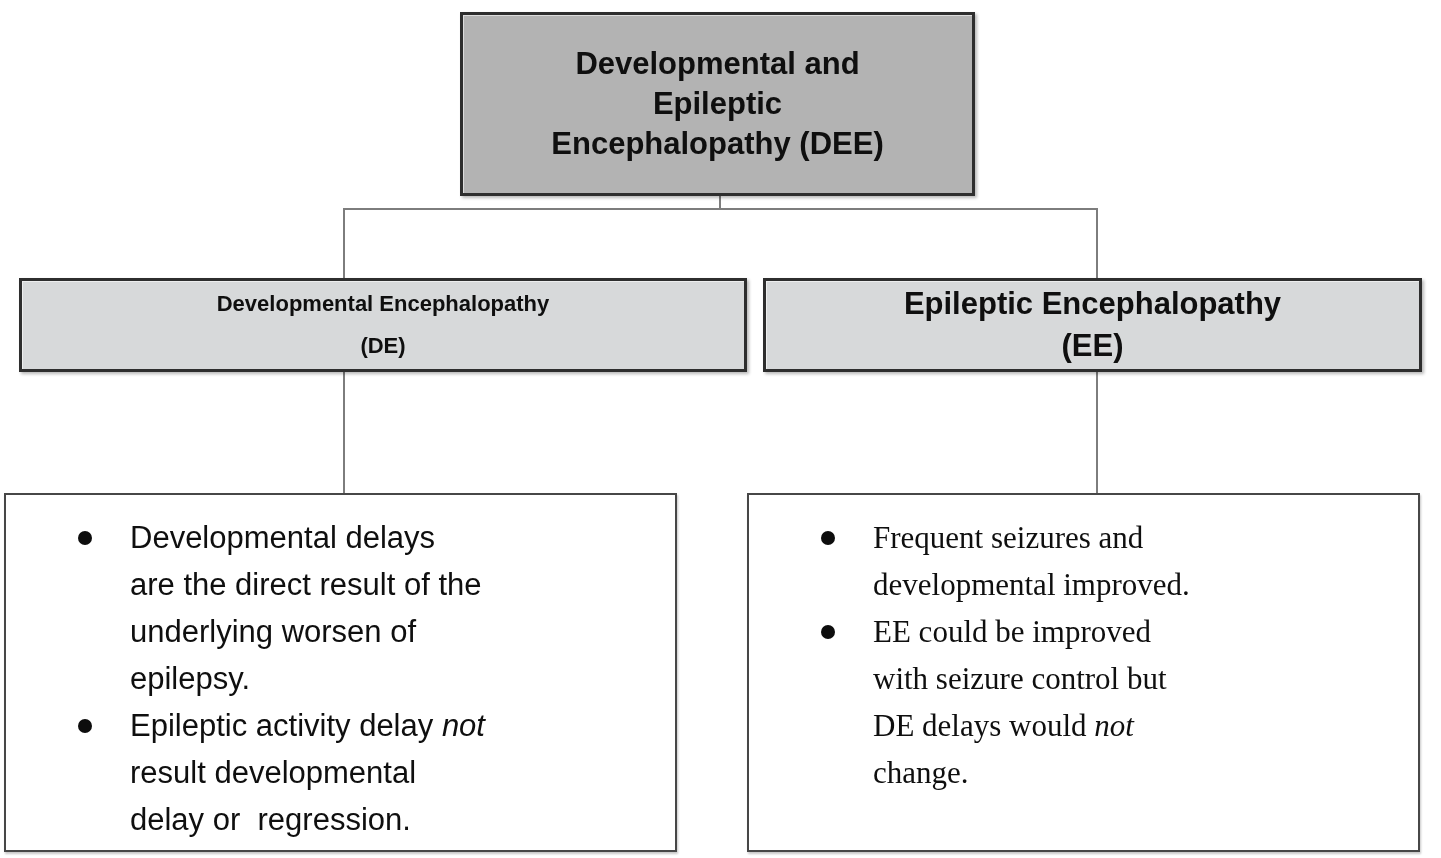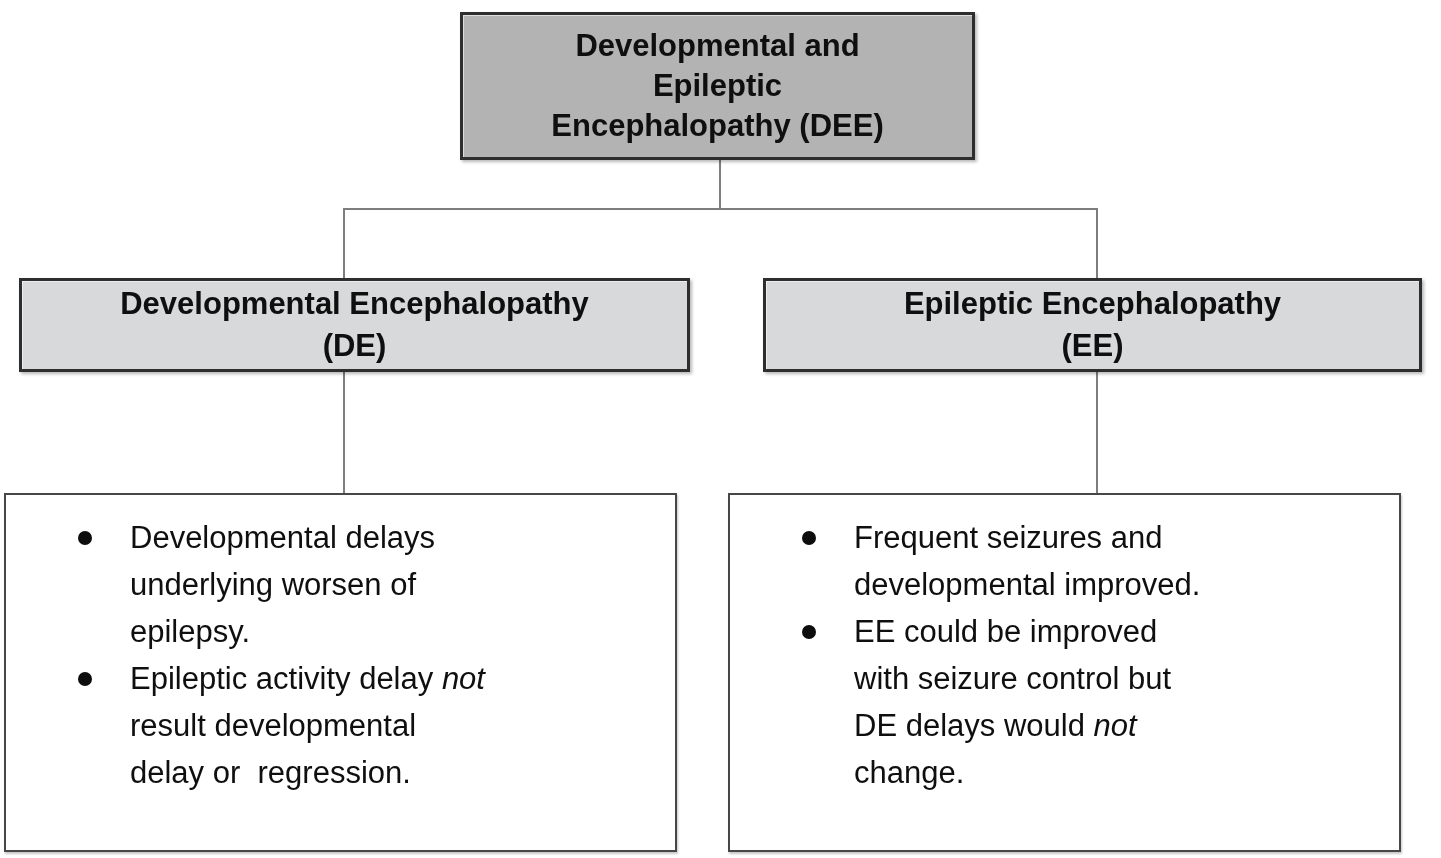--- a/index.html
+++ b/index.html
@@ -25,43 +25,43 @@
     display: flex;
     align-items: center;
     justify-content: center;
     text-align: center;
     font-weight: bold;
     white-space: pre-line;
     border: 3px solid var(--box-border);
     box-shadow: 2px 2px 3px rgba(0,0,0,0.28), inset 1px 1px 0 rgba(255,255,255,0.55);
   }
   #root-node {
-    left: 460px; top: 12px; width: 515px; height: 148px;
+    left: 460px; top: 12px; width: 515px; height: 184px;
     background: var(--root-fill);
     font-size: 31px; line-height: 40px;
   }
   #de-node {
-    left: 19px; top: 278px; width: 671px; height: 94px;
+    left: 19px; top: 278px; width: 728px; height: 94px;
     background: var(--branch-fill);
-    font-size: 31px; line-height: 42px;
+    font-size: 22px; line-height: 42px;
   }
   #ee-node {
     left: 763px; top: 278px; width: 659px; height: 94px;
     background: var(--branch-fill);
     font-size: 31px; line-height: 42px;
   }
   .detail-box {
     position: absolute;
     width: 673px; height: 359px;
     background: #ffffff;
     border: 2px solid var(--detail-border);
     box-shadow: 1px 2px 2px rgba(0,0,0,0.22);
   }
   #de-detail { left: 4px;   top: 493px; }
-  #ee-detail { left: 728px; top: 493px; }
+  #ee-detail { left: 747px; top: 493px; font-family: Liberation Serif, serif; }
   ul.bullets {
     list-style: none;
     padding: 19px 8px 0 72px;
     font-size: 31px;
     line-height: 47px;
   }
   ul.bullets li { display: flex; align-items: flex-start; }
   .marker {
     flex: none;
     width: 14px; height: 14px;
@@ -104,21 +104,21 @@
 
 <div class="node" id="ee-node">
   <span>Epileptic Encephalopathy
 (EE)</span>
 </div>
 
 <div class="detail-box" id="de-detail">
   <ul class="bullets">
       <li>
         <span class="marker"></span>
-        <span class="bullet-text"><span class="line"><span>Developmental delays</span></span><span class="line"><span>underlying worsen of</span></span><span class="line"><span>epilepsy.</span></span></span>
+        <span class="bullet-text"><span class="line"><span>Developmental delays</span></span><span class="line"><span>are the direct result of the</span></span><span class="line"><span>underlying worsen of</span></span><span class="line"><span>epilepsy.</span></span></span>
       </li>
       <li>
         <span class="marker"></span>
         <span class="bullet-text"><span class="line"><span>Epileptic activity delay </span><em>not</em></span><span class="line"><span>result developmental</span></span><span class="line"><span>delay or  regression.</span></span></span>
       </li>
     </ul>
 </div>
 
 <div class="detail-box" id="ee-detail">
   <ul class="bullets">

